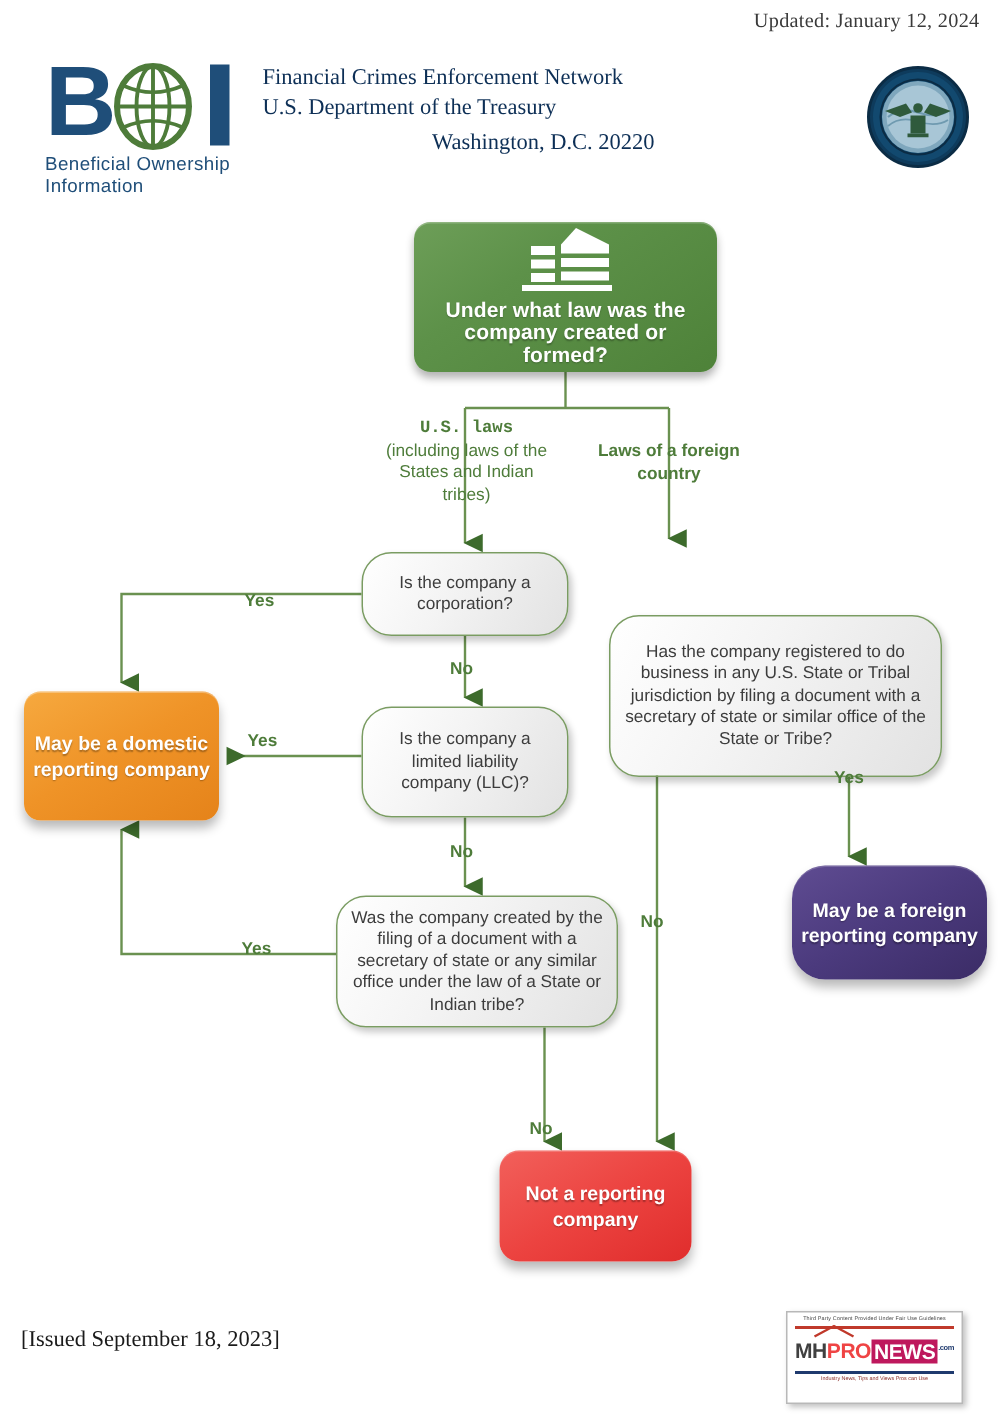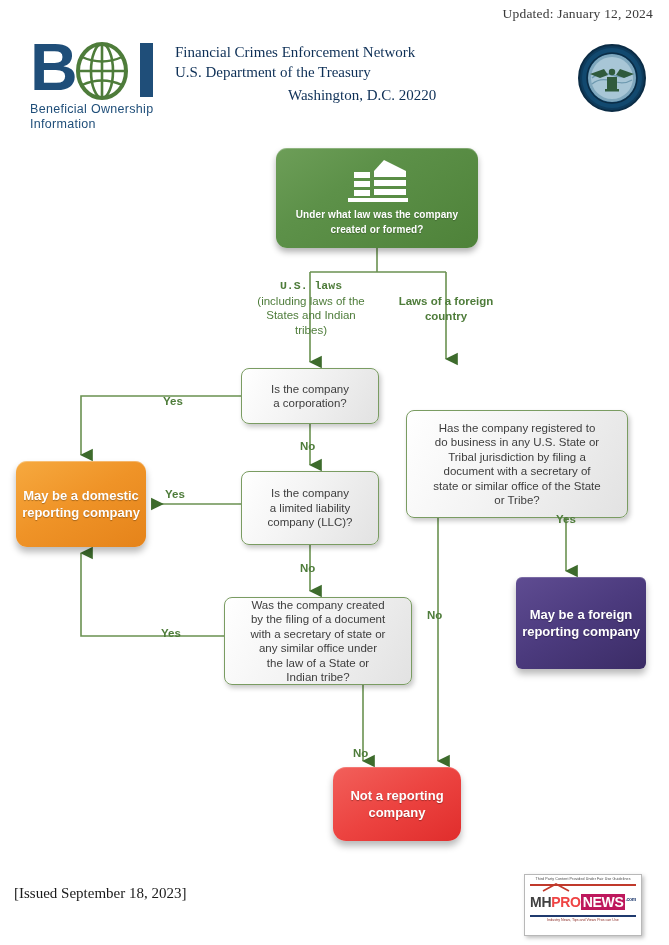--- a/index.html
+++ b/index.html
@@ -98,38 +98,38 @@
   .node-start {
     left: 276px; top: 148px;
     width: 202px; height: 100px;
     background: linear-gradient(145deg,#6d9e58 0%,#5d9149 35%,#4e8239 100%);
     border-radius: 11px;
     box-shadow: 0 4px 6px rgba(0,0,0,.30), inset 0 1px 0 rgba(255,255,255,.25);
     color: #ffffff;
   }
   .building-icon { width: 74px; height: 46px; margin-bottom: 3px; }
   .node-start .label {
-    font-size: 10px;
+    font-size: 14px;
     font-weight: bold;
     line-height: 15px;
     letter-spacing: .1px;
     padding: 0 6px 2px;
     text-shadow: 0 1px 1px rgba(0,0,0,.25);
   }
 
   
   .node-decision {
     background: linear-gradient(120deg,#ffffff 0%,#f4f4f4 42%,#e2e2e2 100%);
     border: 1px solid #7a9c62;
-    border-radius: 8px;
+    border-radius: 20px;
     box-shadow: 2px 3px 5px rgba(0,0,0,.22);
     color: #3d3d3d;
     font-size: 11.5px;
     line-height: 14.5px;
-    padding: 6px 25px;
+    padding: 6px 8px;
   }
   #node-corporation { left: 241px; top: 368px; width: 138px; height: 56px; }
   #node-llc         { left: 241px; top: 471px; width: 138px; height: 74px; }
   #node-filing      { left: 224px; top: 597px; width: 188px; height: 88px; }
   #node-registered  { left: 406px; top: 365px; width: 222px; height: 108px; margin-top: 45px; }
 
   
   .node-term .label {
     font-size: 13px;
     font-weight: bold;
@@ -137,23 +137,23 @@
     color: #ffffff;
     text-shadow: 0 1px 1px rgba(0,0,0,.3);
   }
   #node-domestic {
     left: 16px; top: 461px; width: 130px; height: 86px;
     background: linear-gradient(150deg,#f6a93f 0%,#ef9327 48%,#e5831a 100%);
     border-radius: 11px;
     box-shadow: 0 5px 7px rgba(0,0,0,.28), inset 0 1px 0 rgba(255,255,255,.3);
   }
   #node-foreign {
-    left: 516px; top: 577px; width: 130px; height: 92px;
+    left: 528px; top: 577px; width: 130px; height: 76px;
     background: linear-gradient(150deg,#5f4c92 0%,#4b3a7d 50%,#3b2c66 100%);
-    border-radius: 6px;
+    border-radius: 22px;
     box-shadow: 0 5px 7px rgba(0,0,0,.28), inset 0 1px 0 rgba(255,255,255,.18);
   }
   #node-red {
     left: 333px; top: 767px; width: 128px; height: 74px;
     background: linear-gradient(150deg,#f2605b 0%,#ec4340 50%,#e02d2c 100%);
     border-radius: 13px;
     box-shadow: 0 5px 7px rgba(0,0,0,.28), inset 0 1px 0 rgba(255,255,255,.18);
   }
 
   

